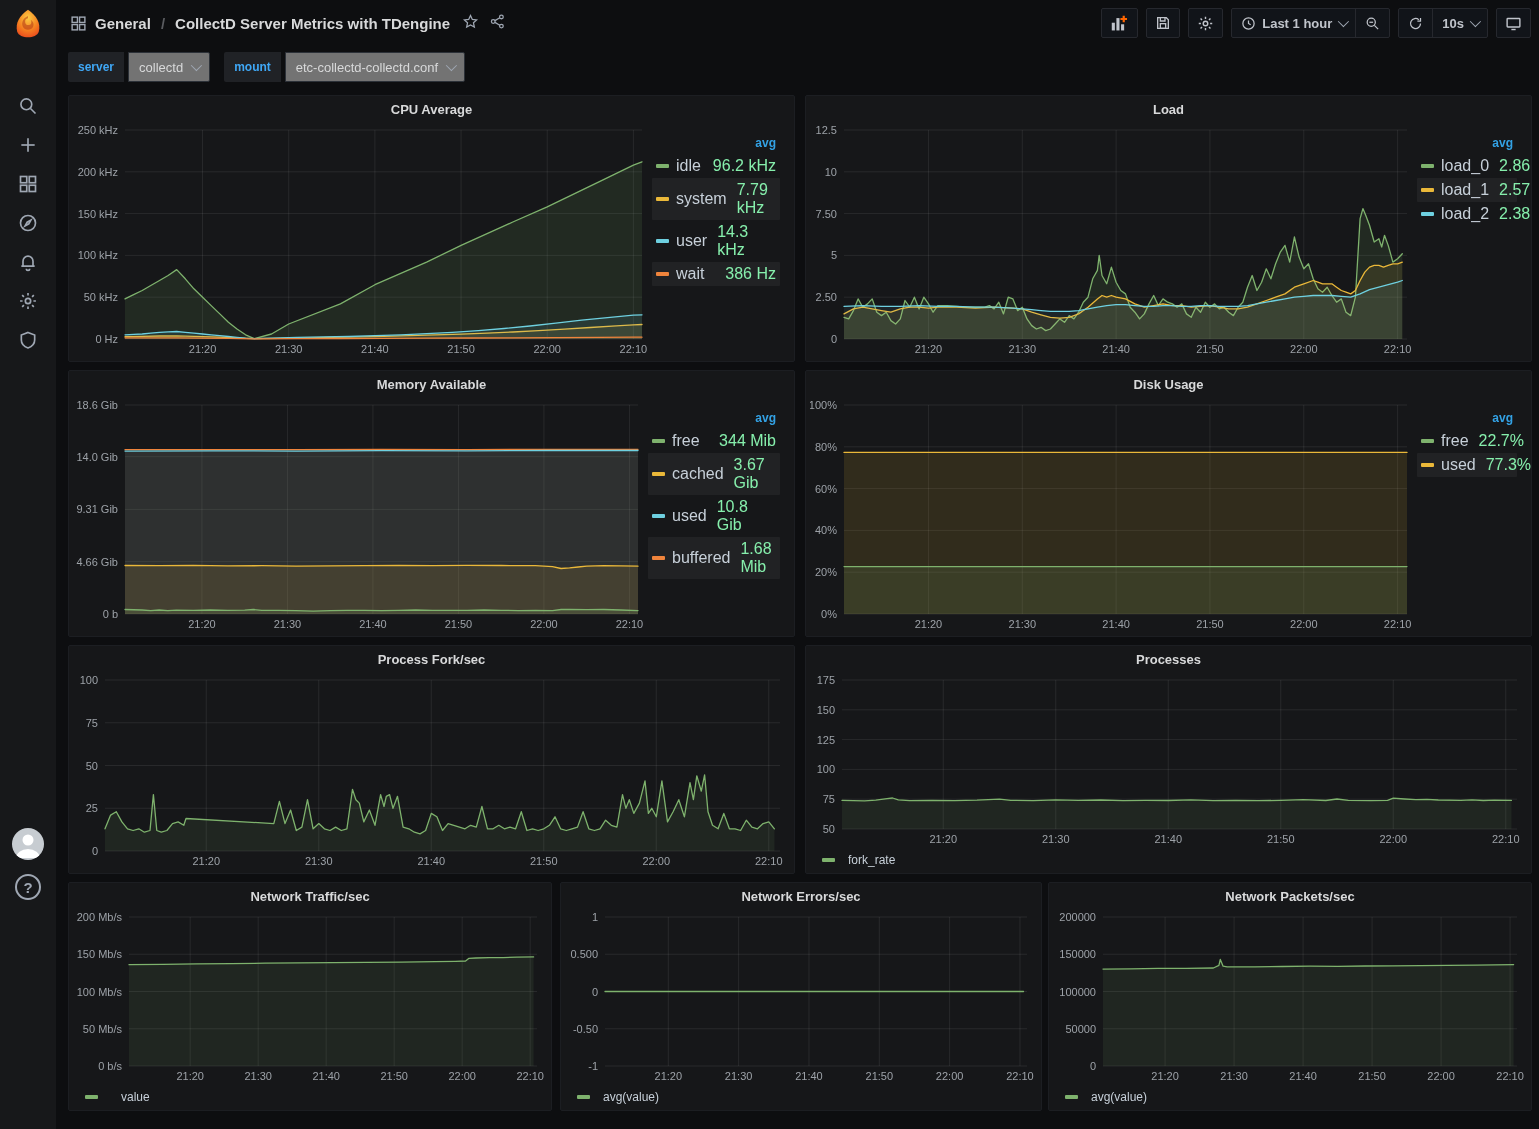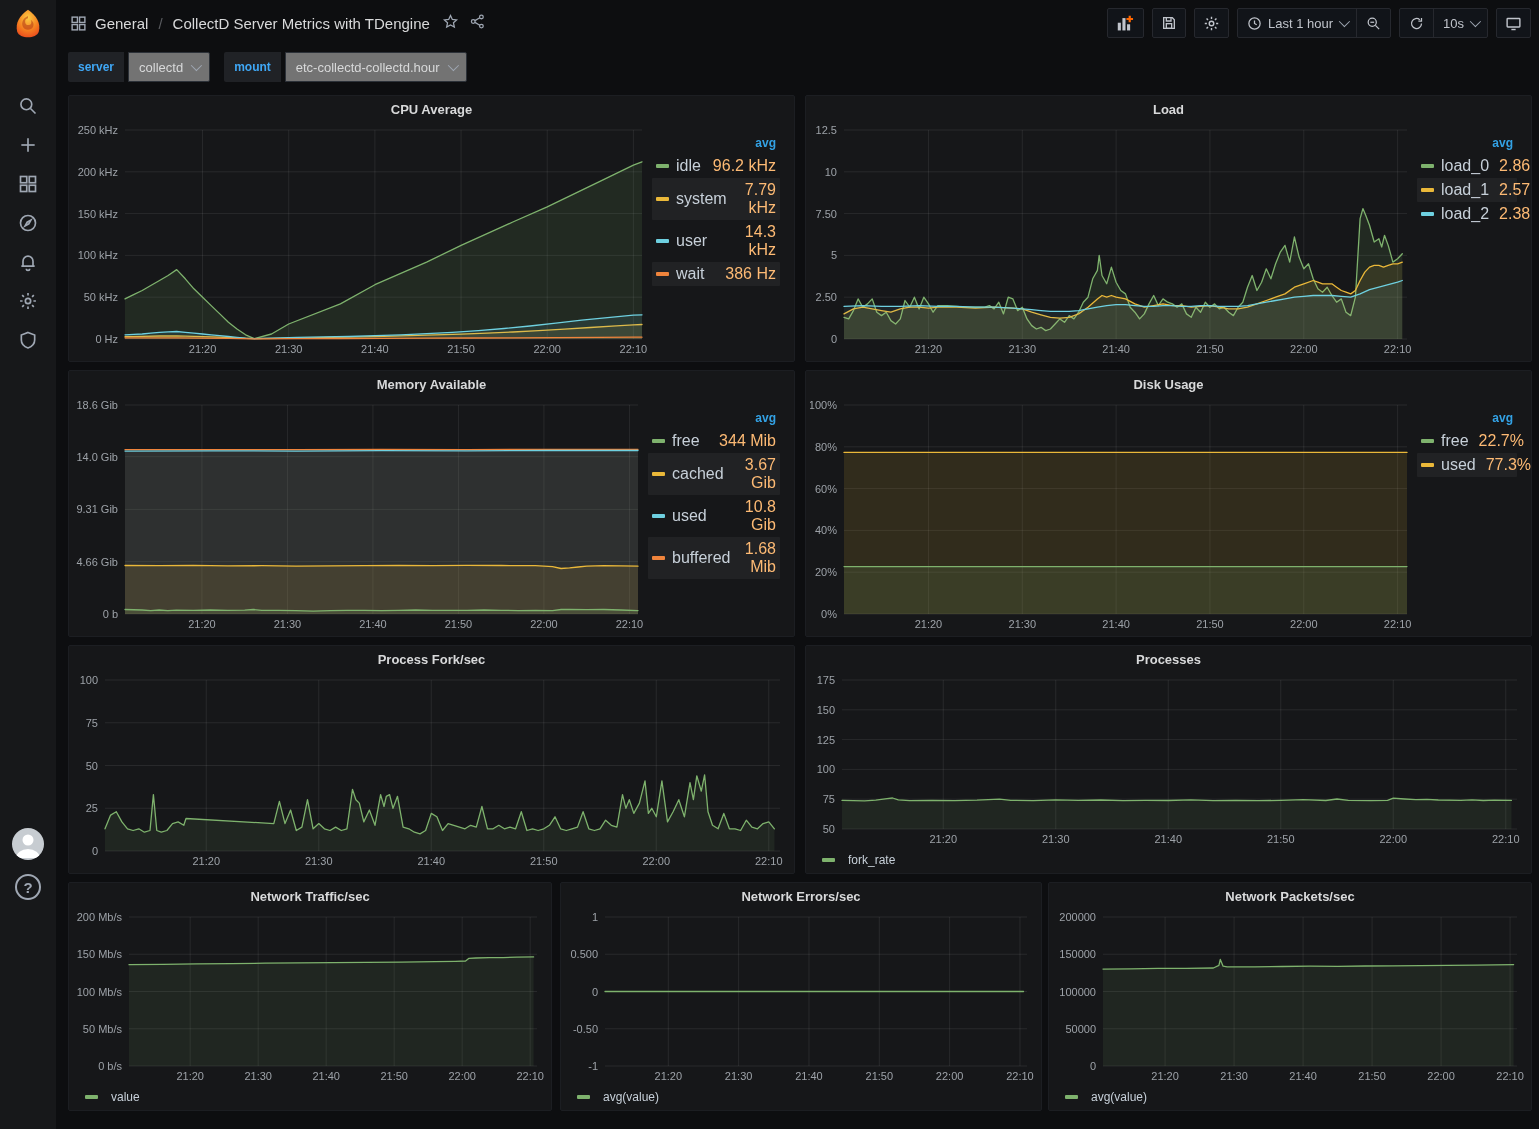--- a/index.html
+++ b/index.html
@@ -12,21 +12,21 @@
   .logo-box { width:56px; height:50px; display:flex; align-items:center; justify-content:center; cursor:pointer; }
   .side-col { position:absolute; top:86px; left:0; width:56px; display:flex; flex-direction:column; }
   .side-icon { width:56px; height:39px; display:flex; align-items:center; justify-content:center; color:#9fa7b3; cursor:pointer; }
   .side-icon svg { stroke:#9fa7b3; }
   .side-bottom { position:absolute; left:0; top:828px; width:56px; display:flex; flex-direction:column; align-items:center; }
   .avatar { width:32px; height:32px; border-radius:50%; background:#c7ccd1; position:relative; overflow:hidden; margin-bottom:10px; cursor:pointer;}
   .help-circle { width:26px; height:26px; border-radius:50%; border:2px solid #9fa7b3; color:#9fa7b3;
                  display:flex; align-items:center; justify-content:center; font-size:15px; font-weight:bold; margin-top:4px; cursor:pointer;}
 
   
-  .topnav { position:absolute; left:56px; top:0; right:0; height:46px; display:flex; align-items:center; padding:0 8px 0 14px; }
+  .topnav { position:absolute; left:56px; top:0; right:0; height:46px; display:flex; align-items:center; padding:0 8px 0 14px;font-weight:bold; }
   .crumb { display:flex; align-items:center; gap:8px; font-size:15px; }
   .crumb .sep { color:#5a5c60; margin:0 2px; }
   .crumb-icon { color:#9fa7b3; display:flex; }
   .title-actions { display:flex; align-items:center; gap:10px; margin-left:12px; color:#9fa7b3; }
   .toolbar { margin-left:auto; display:flex; align-items:center; gap:8px; }
   .tb-btn { height:30px; min-width:34px; padding:0 8px; background:#111419; border:1px solid #26282e; border-radius:2px;
             display:flex; align-items:center; justify-content:center; gap:6px; color:#c0c4cb; font-size:13px; cursor:pointer;}
   .tb-group { display:flex; height:30px; border:1px solid #26282e; border-radius:2px; background:#111419; }
   .tb-group .seg { display:flex; align-items:center; gap:6px; padding:0 9px; color:#c0c4cb; font-size:13px; cursor:pointer;}
   .tb-group .seg + .seg { border-left:1px solid #26282e;text-align:right; }
@@ -46,21 +46,21 @@
   .panel-header { height:26px; display:flex; align-items:center; justify-content:center; font-size:13px; font-weight:600;
                   color:#d8d9da; cursor:pointer; flex:0 0 auto; }
   .panel-body { flex:1; display:flex; min-height:0; padding:0 4px 2px 4px; }
   .panel-body.col { flex-direction:column; }
   .plot { flex:1; position:relative; min-width:0; min-height:0; }
   .legend-right { flex:0 0 auto; padding:14px 10px 0 0; }
   .lg-row { display:flex; align-items:center; padding:3px 4px; border-radius:1px; cursor:pointer; }
   .lg-row.stripe { background:rgba(255,255,255,0.05); }
   .lg-swatch { width:13px; height:4px; border-radius:1px; margin-right:7px; flex:0 0 auto; }
   .lg-name { color:#c7d0d9; flex:1; }
-  .lg-val { color:#fdba74; text-align:right; margin-left:10px; }
+  .lg-val { color:#86efac; text-align:left; margin-left:10px; }
   .legend-bottom { flex:0 0 22px; display:flex; align-items:center; gap:6px; padding-left:12px; font-size:12px; color:#c7d0d9; cursor:pointer;}
   svg text { font-family:"Liberation Sans", sans-serif; }
 </style>
 </head>
 <body>
 
 <div class="sidebar">
   <div class="logo-box">
     <svg width="34" height="34" viewBox="0 0 60 60">
       <defs>
@@ -224,21 +224,21 @@
   <div class="var">
     <span class="var-label">server</span>
     <span class="var-value">
       <span>collectd</span>
         <span class="chev"></span>
     </span>
   </div>
   <div class="var">
     <span class="var-label">mount</span>
     <span class="var-value">
-      <span>etc-collectd-collectd.hour</span>
+      <span>etc-collectd-collectd.conf</span>
         <span class="chev"></span>
     </span>
   </div>
 </div>
 
 <div class="panel" style="left:68px; top:95px; width:727px; height:267px;">
   <div class="panel-header">CPU Average</div>
   <div class="panel-body">
       <div class="plot"><svg width="579" height="237">
           <line x1="129.55" y1="8" x2="129.55" y2="217" stroke="rgba(255,255,255,0.08)"></line>
@@ -555,21 +555,21 @@
           <line x1="56" y1="82.5" x2="464" y2="82.5" stroke="rgba(255,255,255,0.08)"></line>
           <text x="49" y="86.5" fill="#9da2a8" font-size="11" text-anchor="end">100 Mb/s</text>
           <line x1="56" y1="45.25" x2="464" y2="45.25" stroke="rgba(255,255,255,0.08)"></line>
           <text x="49" y="49.25" fill="#9da2a8" font-size="11" text-anchor="end">150 Mb/s</text>
           <line x1="56" y1="8" x2="464" y2="8" stroke="rgba(255,255,255,0.08)"></line>
           <text x="49" y="12" fill="#9da2a8" font-size="11" text-anchor="end">200 Mb/s</text>
           <polygon points="56.0,55.7 90.0,55.3 124.0,54.9 158.0,54.6 192.0,54.2 226.0,53.8 260.0,53.6 294.0,53.4 328.0,53.1 362.0,52.7 382.4,52.3 392.6,52.0 396.0,49.3 402.8,49.0 416.4,48.6 430.0,48.6 443.6,48.2 460.6,47.9 460.6,157 56.0,157" fill="#7EB26D" fill-opacity="0.1" stroke="none"></polygon>
           <polyline points="56.0,55.7 90.0,55.3 124.0,54.9 158.0,54.6 192.0,54.2 226.0,53.8 260.0,53.6 294.0,53.4 328.0,53.1 362.0,52.7 382.4,52.3 392.6,52.0 396.0,49.3 402.8,49.0 416.4,48.6 430.0,48.6 443.6,48.2 460.6,47.9" fill="none" stroke="#7EB26D" stroke-width="1.3" stroke-linejoin="round" stroke-linecap="round"></polyline>
         </svg></div>
       <div class="legend-bottom">
-        <span style="display: inline-flex; align-items: center; gap: 6px;">
+        <span style="display: inline-flex; align-items: center; gap: 16px;">
           <span class="lg-swatch" style="background:#7EB26D"></span>
           <span>value</span>
         </span>
       </div>
     </div>
 </div>
 <div class="panel" style="left:560px; top:882px; width:482px; height:229px;">
   <div class="panel-header">Network Errors/sec</div>
   <div class="panel-body col">
       <div class="plot"><svg width="472" height="177">

